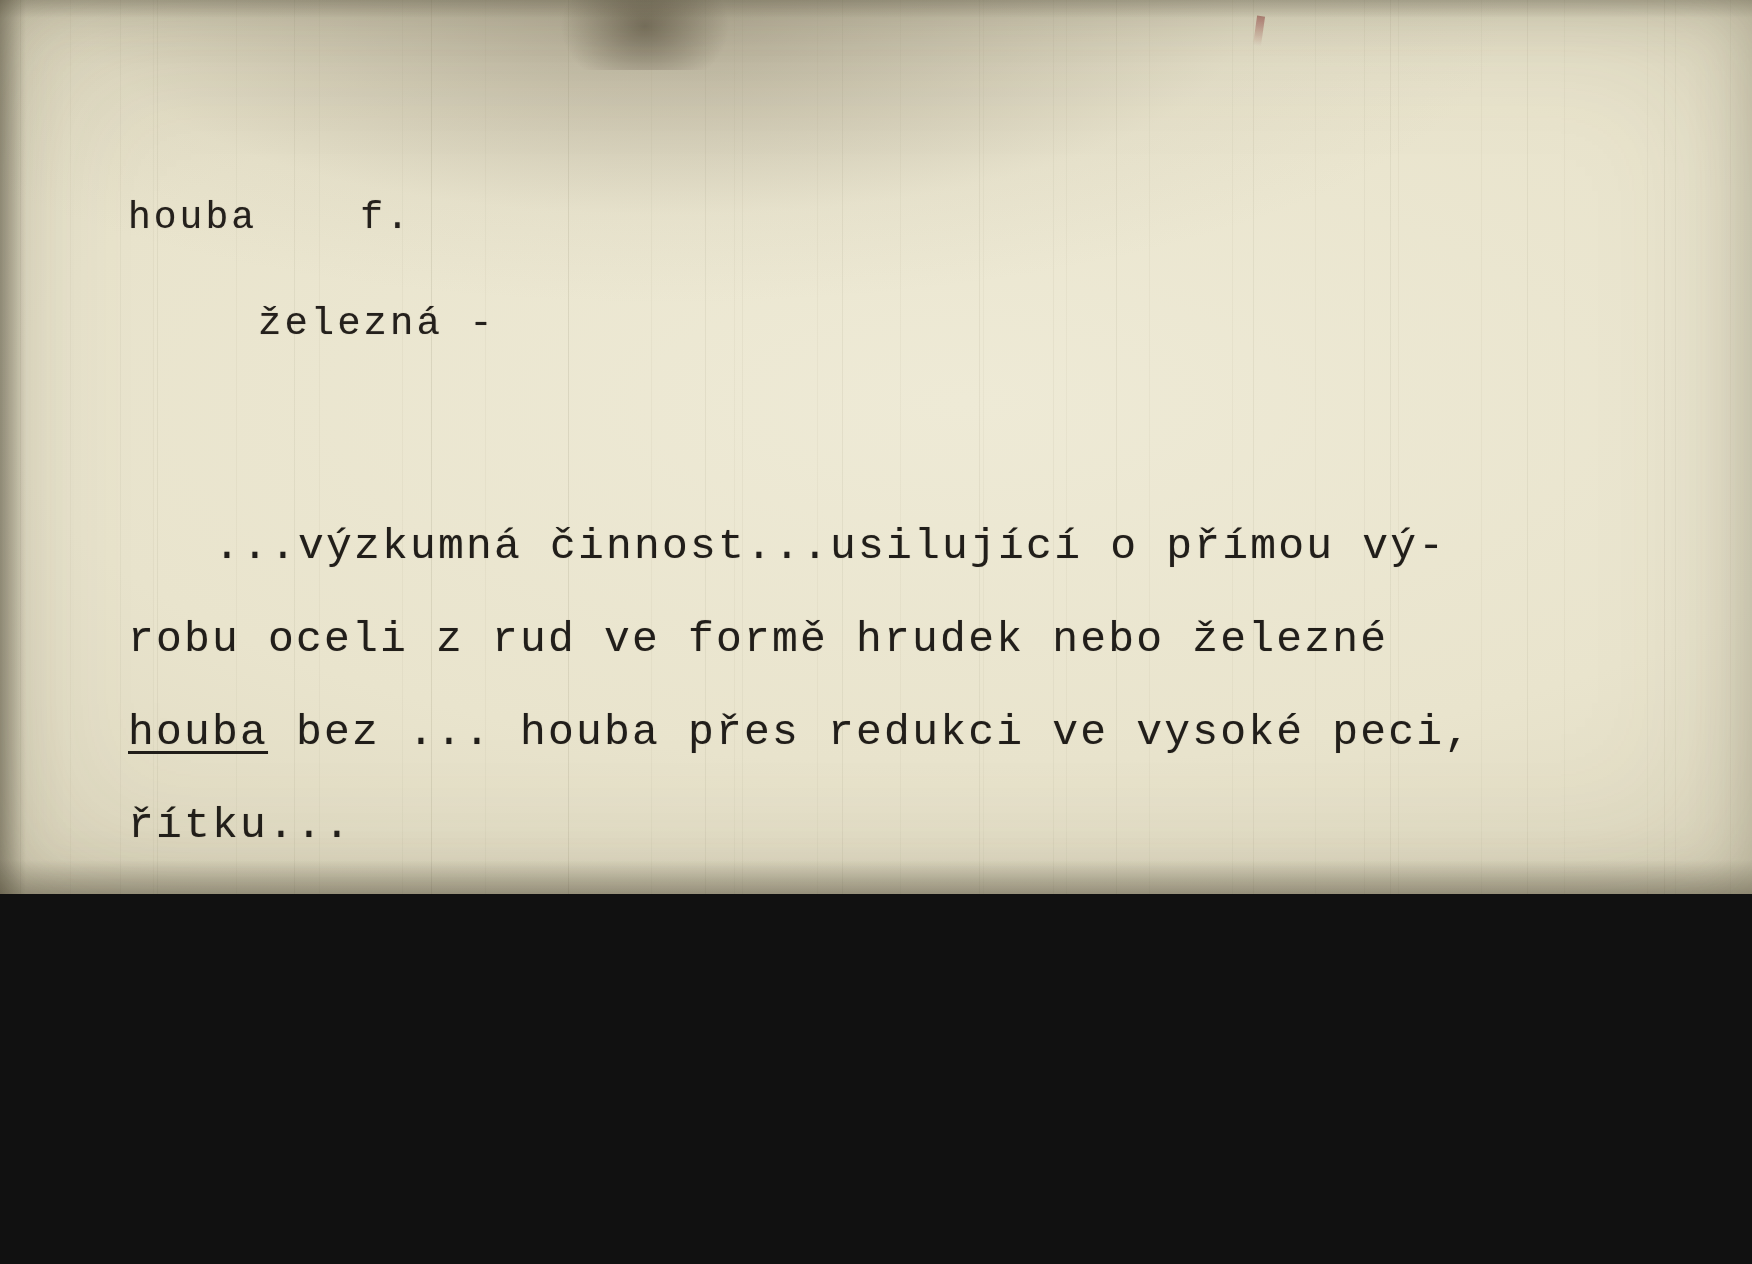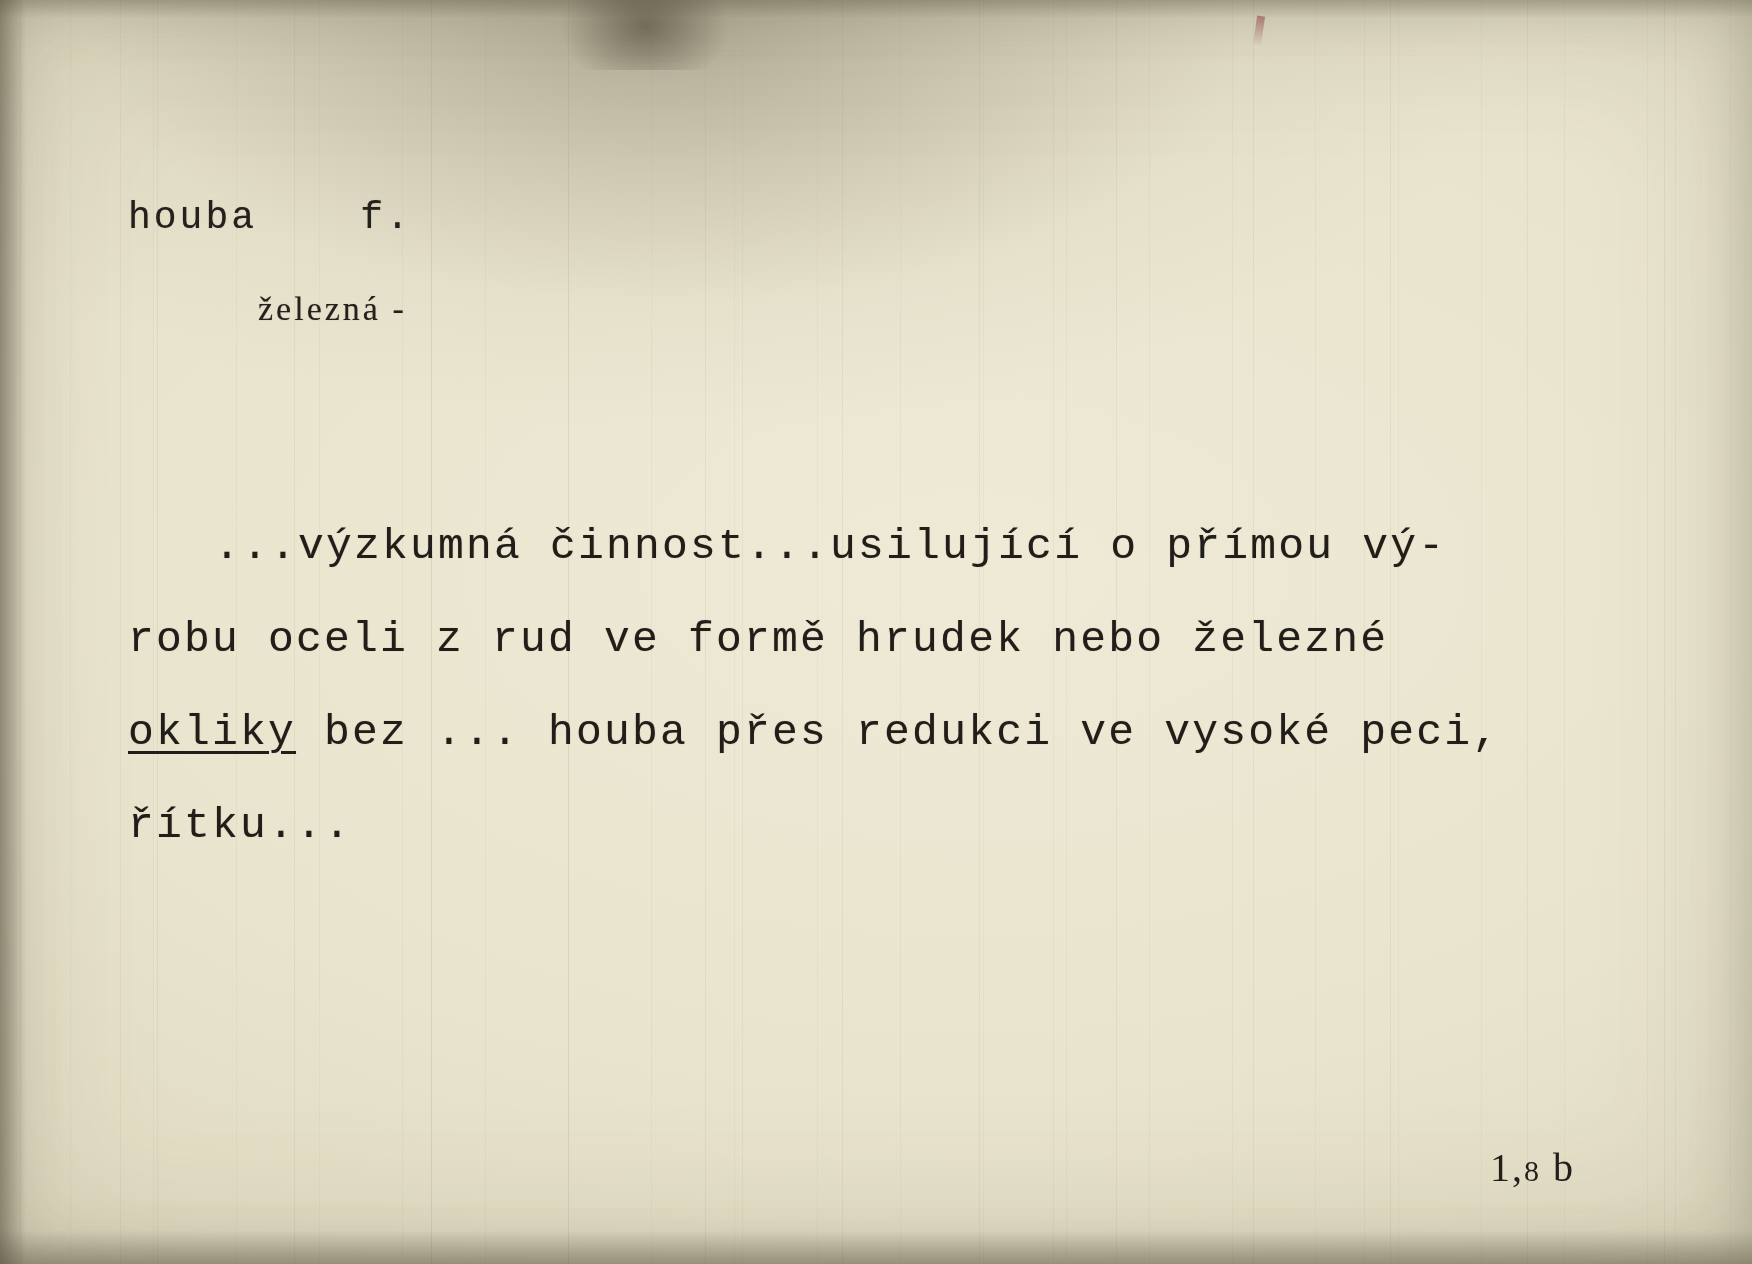--- a/index.html
+++ b/index.html
@@ -3,21 +3,21 @@
 <meta charset="utf-8">
 <style>
   html, body {
     margin: 0;
     padding: 0;
     background: #111;
   }
   .card {
     position: relative;
     width: 1752px;
-    height: 1264px;
+    height: 894px;
     overflow: hidden;
     background:
       radial-gradient(ellipse 60% 40% at 38% 2%, rgba(120,110,90,0.45) 0%, rgba(170,162,140,0.08) 55%, rgba(0,0,0,0) 80%),
       radial-gradient(ellipse 120% 90% at 55% 45%, #eeead6 0%, #e9e4cd 45%, #ded8bf 78%, #cfc8ad 100%),
       #e7e2ca;
     font-family: "Liberation Mono", "DejaVu Sans Mono", monospace;
     color: #1d1b18;
   }
   
   .fibers {
@@ -91,24 +91,23 @@
 
   
   .headword {
     left: 128px;
     top: 196px;
     font-size: 38px;
     letter-spacing: 3.0px;
   }
   .subhead {
     left: 258px;
-    top: 290px;
-    font-size: 34px;
+    top: 302px;
+    font-size: 39px;
     letter-spacing: 3.0px;
-    font-family: Liberation Serif, serif;
   }
 
   
   .quote {
     position: absolute;
     left: 128px;
     top: 500px;
     width: 1560px;
   }
   .qline {
@@ -166,21 +165,21 @@
 
   <div class="content">
 
     <div class="tw headword">houba    f.</div>
 
     <div class="tw subhead">železná -</div>
 
     <div class="quote">
       <div class="qline indent">...výzkumná činnost...usilující o přímou vý-</div>
       <div class="qline">robu oceli z rud ve formě hrudek nebo železné</div>
-      <div class="qline"><span class="uline">okliky</span><span> bez ... houba přes redukci ve vysoké peci,</span></div>
+      <div class="qline"><span class="uline">houba</span><span> bez ... houba přes redukci ve vysoké peci,</span></div>
       <div class="qline">řítku...</div>
     </div>
 
 
     <div class="code"><span>1,</span><span class="sub">8</span><span> b</span></div>
 
   </div>
 
   <div class="edge-left"></div>
   <div class="edge-bottom"></div>

